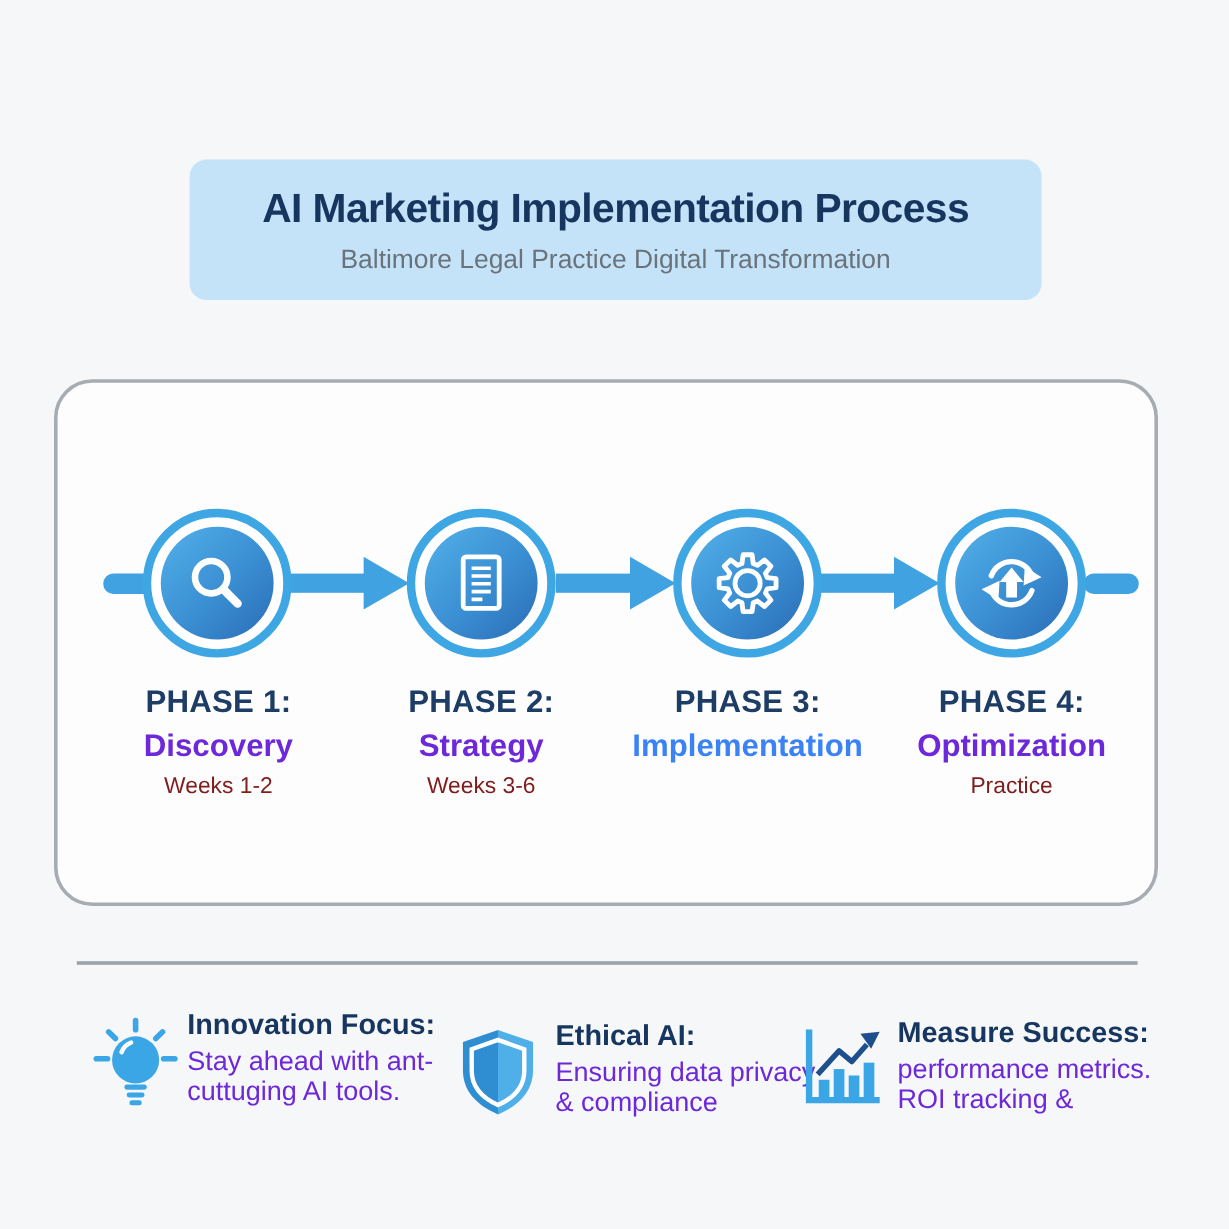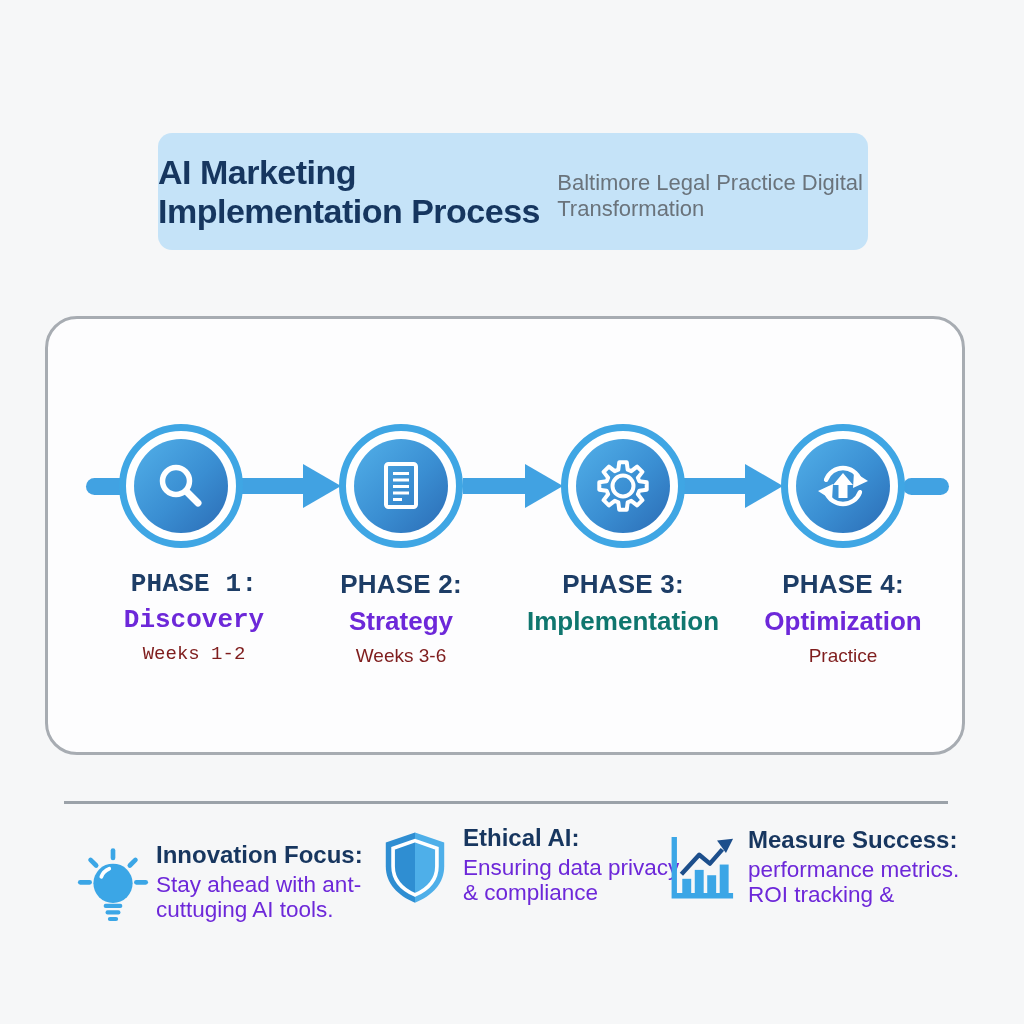--- a/index.html
+++ b/index.html
@@ -8,21 +8,21 @@
     position:relative;
     background:#f6f7f8;
     font-family:"Liberation Sans","DejaVu Sans",sans-serif;
     overflow:hidden;
   }
 
   
   .banner {
     position:absolute; left:158px; top:133px; width:710px; height:117px;
     background:#c5e3f8; border-radius:14px;
-    display:flex; flex-direction:row; align-items:center; justify-content:center;
+    display:flex; flex-direction:column; align-items:center; justify-content:center;
   }
   .banner .title {
     font-size:34px; font-weight:bold; color:#16365f; letter-spacing:-0.5px;
   }
   .banner .subtitle {
     font-size:22px; color:#6a737b; margin-top:9px;
   }
 
   
   .card {
@@ -48,34 +48,34 @@
     width:94px; height:94px; border-radius:50%;
     background:linear-gradient(135deg,#52b0e9 0%,#3a8ed2 55%,#2b6cb5 100%);
     display:flex; align-items:center; justify-content:center;
   }
   .c1 { left:71px; }  .c2 { left:291px; }  .c3 { left:513px; }  .c4 { left:733px; }
 
   
   .phase-label {
     position:absolute; top:250px; width:230px; text-align:center; z-index:2;
   }
-  .p1 { left:31px;font-family:Liberation Mono, monospace; }  .p2 { left:238px; }  .p3 { left:460px;text-align:center; }  .p4 { left:680px; }
+  .p1 { left:19px; }  .p2 { left:238px; }  .p3 { left:460px;text-align:center; }  .p4 { left:680px; }
   .phase-number { font-size:26px; font-weight:bold; color:#1d3d66; letter-spacing:0.2px; }
   .phase-name   { font-size:26px; font-weight:bold; color:#6d28d9; margin-top:6px; }
-  .phase-name.navy { color:#0f766e; }
+  .phase-name.navy { color:#3b82f6; }
   .phase-duration { font-size:19px; color:#7f1d1d; margin-top:8px; }
 
   
   .divider {
     position:absolute; left:64px; top:801px; width:884px; height:3px; background:#9ba2a9;
   }
   .footer-item { position:absolute; display:flex; }
   .fi1 { left:70px;  top:841px; }
-  .fi2 { left:373px; top:824px; }
-  .fi3 { left:660px; top:826px;justify-content:flex-end; }
+  .fi2 { left:373px; top:850px; }
+  .fi3 { left:660px; top:847px;justify-content:flex-end; }
   .footer-icon { flex:0 0 auto; }
   .footer-text { margin-left:6px; }
   .fi1 .footer-text { margin-left:0px; }
   .footer-title { font-size:24px; font-weight:bold; color:#17365f; }
   .footer-line  { font-size:22.5px; color:#6d28d9; line-height:25px; }
   .footer-title { margin-bottom:3px; }
 </style>
 </head>
 <body>
 

